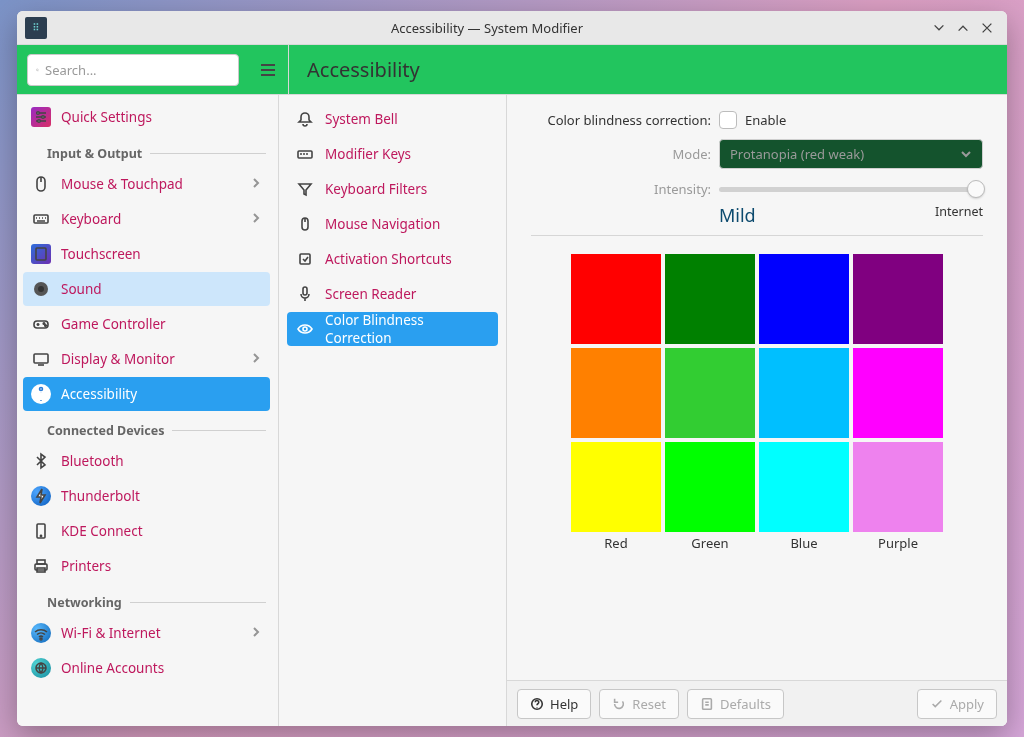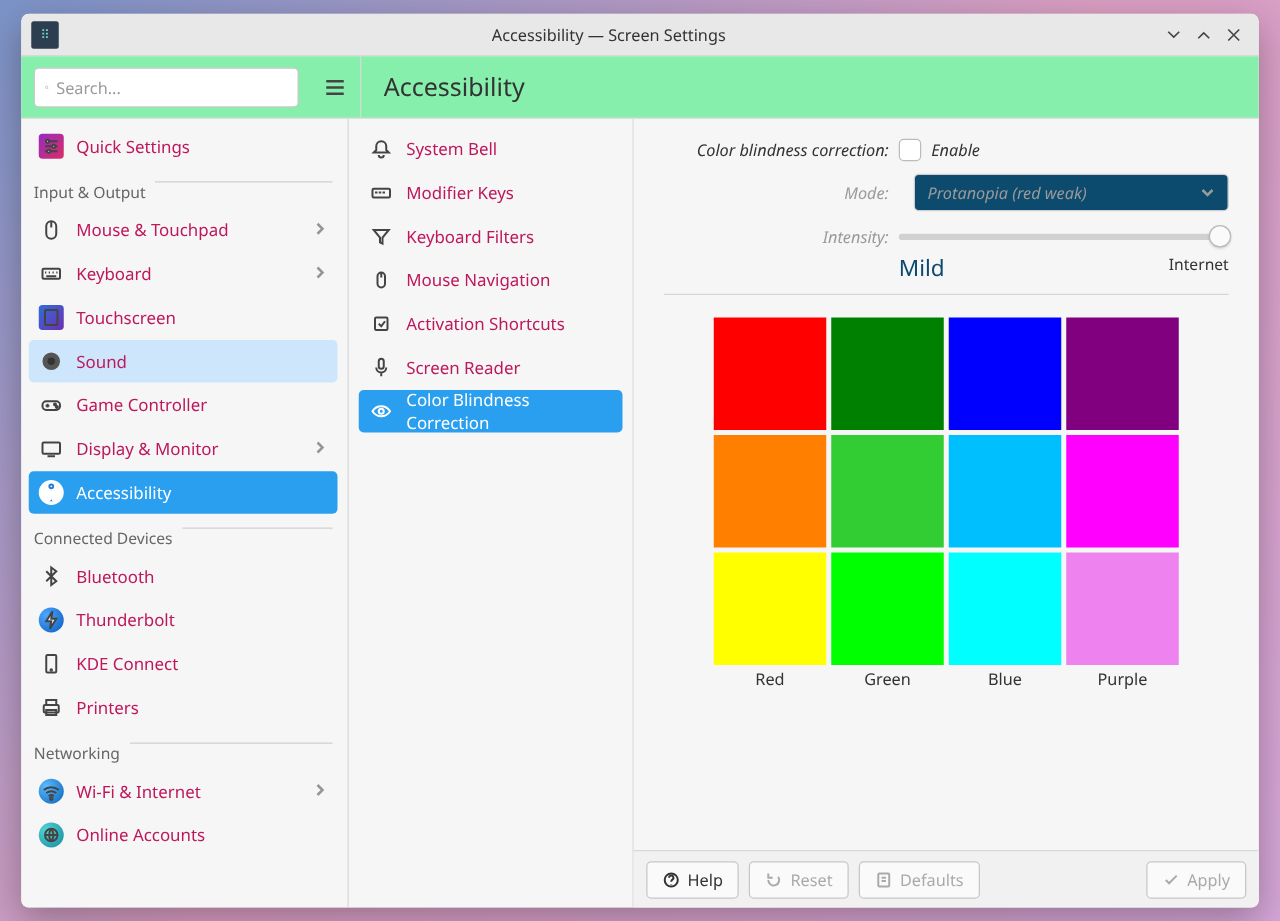--- a/index.html
+++ b/index.html
@@ -38,21 +38,21 @@
   .titlebar .title { flex: 1; text-align: center; font-size: 13px; color: #333; }
   .title-btn { width: 24px; height: 24px; display: flex; align-items: center; justify-content: center;
                color: #444; border-radius: 3px; }
   .title-btn svg { width: 14px; height: 14px; stroke: #444; stroke-width: 1.5; fill: none; }
 
   
   .header {
     height: 50px; flex: 0 0 50px;
     display: flex; align-items: center;
     border-bottom: 1px solid #d8d8d8;
-    background: #86efac;
+    background: #22c55e;
   }
   .search-wrap { width: 230px; padding: 0 8px 0 10px; }
   .search {
     height: 32px; width: 100%;
     border: 1px solid #c9c9c9; border-radius: 4px;
     background: #fff;
     display: flex; align-items: center; padding: 0 8px;
   }
   .search svg { width: 14px; height: 14px; stroke: #999; stroke-width: 2; fill: none; }
   .search input { border: none; outline: none; flex: 1; margin-left: 6px; font-size: 13px; color: #333; background: transparent; }
@@ -71,21 +71,21 @@
     border-right: 1px solid #d8d8d8;
     background: #f6f6f6;
     overflow-y: auto;
     border-right: 1px solid #d8d8d8;
     position: relative;
   }
   .sidebar1::-webkit-scrollbar { width: 8px; }
   .sidebar1::-webkit-scrollbar-thumb { background: #c0c0c0; border-radius: 4px; }
   .sidebar1 .scroll { padding: 4px 6px 4px 4px; }
 
-  .cat { font-size: 12.5px; font-weight: 400; color: #666; padding: 10px 6px 4px; display: flex; align-items: flex-start; }
+  .cat { font-size: 12.5px; font-weight: 700; color: #666; padding: 10px 6px 4px; display: flex; align-items: center; margin-left: 20px; }
   .cat .line { flex: 1; height: 1px; background: #d0d0d0; margin-left: 8px; }
 
   .nav-item, .sub-item {
     height: 34px; display: flex; align-items: center;
     padding: 0 8px; border-radius: 4px; margin: 1px 2px;
     font-size: 13.5px; color: #be185d;
   }
   .nav-item .ico, .sub-item .ico { width: 20px; height: 20px; margin-right: 10px;
     display: flex; align-items: center; justify-content: center; flex: 0 0 20px; }
   .nav-item .ico svg, .sub-item .ico svg { width: 18px; height: 18px; stroke: #444; stroke-width: 1.6; fill: none; }
@@ -116,33 +116,32 @@
   .sub-item.selected { background: #2a9ff0; color: #fff; justify-content: flex-end; }
   .sub-item.selected .ico svg { stroke: #fff; }
 
   
   .content {
     flex: 1; display: flex; flex-direction: column;
     background: #f6f6f6;
   }
   .content-body { flex: 1; padding: 16px 24px; overflow: auto; }
 
-  .form-row { display: flex; align-items: center; margin-bottom: 10px; font-size: 13px; color: #333; font-style: italic; }
+  .form-row { display: flex; align-items: center; margin-bottom: 10px; font-size: 13px; color: #333; }
   .form-row label { width: 180px; text-align: right; margin-right: 8px; }
   .form-row.disabled label, .form-row.disabled .combo, .form-row.disabled .slider-end { color:#9a9a9a; }
 
   .checkbox { display: flex; align-items: center; }
   .checkbox .box { width: 18px; height: 18px; border: 1px solid #bcbcbc; border-radius: 4px; background:#fff; margin-right: 8px; }
 
   .combo {
     flex: 1; height: 30px; border: 1px solid #cfcfcf; border-radius: 4px;
-    background: #0c4a6e; color:#9a9a9a;
+    background: #14532d; color:#9a9a9a;
     display: flex; align-items: center; padding: 0 10px; font-size: 13px;
     justify-content: space-between;
-    margin-left: 12px;
   }
   .combo svg { width:12px; height:12px; stroke:#9a9a9a; stroke-width:2; fill:none; }
 
   .slider { flex: 1; display: flex; align-items: center; position: relative; height: 20px; }
   .track { flex:1; height: 5px; background: #d1d1d1; border-radius: 3px; position: relative; }
   .knob  { position: absolute; right: -2px; top: 50%; transform: translateY(-50%);
            width: 18px; height: 18px; border-radius: 50%; background:#fafafa;
            border: 1px solid #bbb; box-shadow: 0 1px 2px rgba(0,0,0,.15); }
 
   .slider-labels { display:flex; margin-top:-6px; margin-bottom:8px; }
@@ -175,21 +174,21 @@
   .btn svg { width:14px; height:14px; stroke: currentColor; stroke-width:1.8; fill:none; }
   .footer .spacer { flex:1; }
 </style>
 </head>
 <body>
 
 <div class="window">
 
   <div class="titlebar">
     <div class="app-ico">⠿</div>
-    <div class="title">Accessibility — Screen Settings</div>
+    <div class="title">Accessibility — System Modifier</div>
     <div class="title-btn">
       <svg viewBox="0 0 16 16">
           <path d="M3 11l5-5 5 5" transform="rotate(180 8 8)"></path>
         </svg>
     </div>
     <div class="title-btn">
       <svg viewBox="0 0 16 16">
           <path d="M3 11l5-5 5 5"></path>
         </svg>
     </div>

